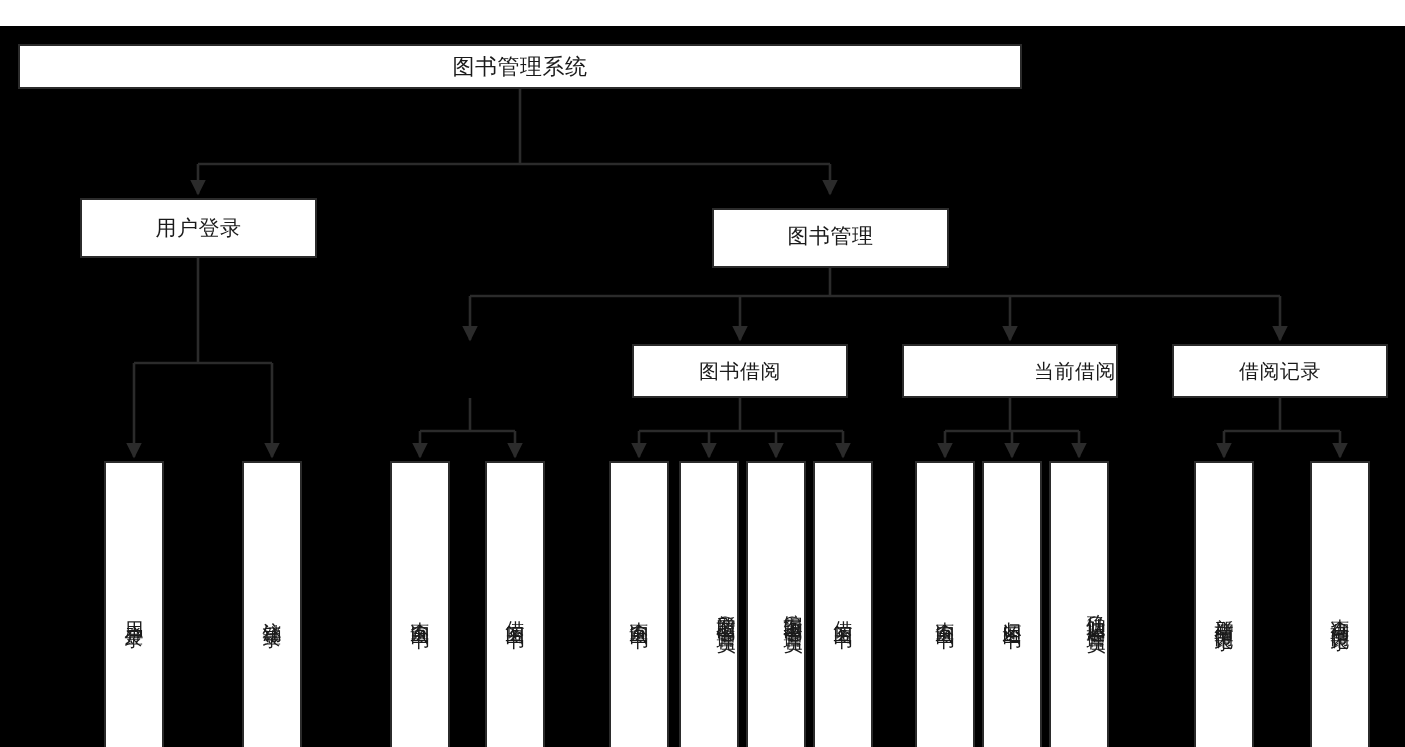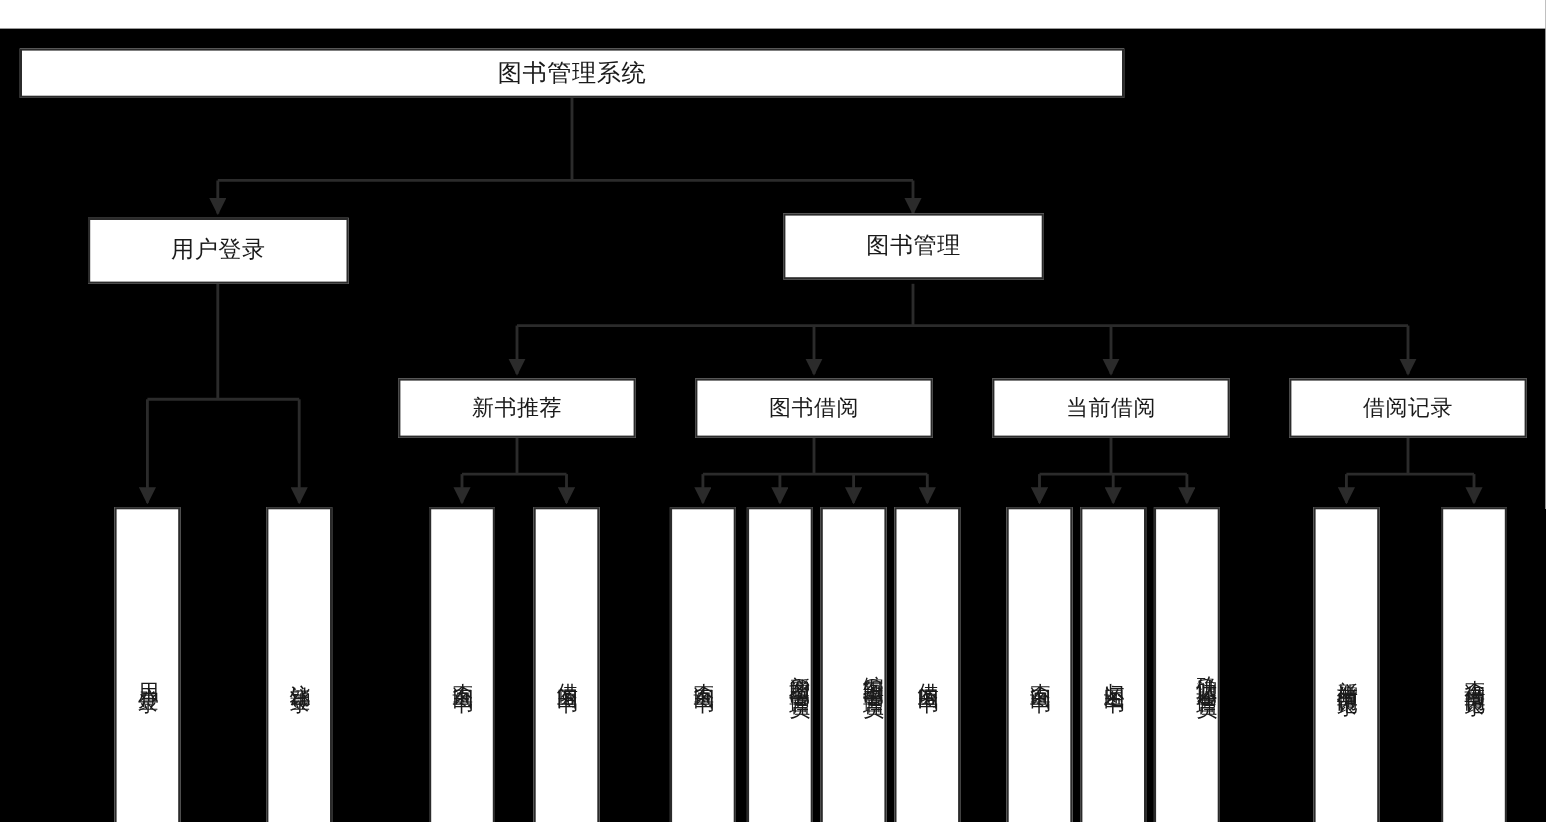--- a/index.html
+++ b/index.html
@@ -132,31 +132,28 @@
     </g>
   </svg>
 
   <div class="node root" style="left:18px; top:18px; width:1004px; height:45px;">
     <span class="label">图书管理系统</span>
   </div>
 
   <div class="node level1" style="left:80px; top:172px; width:237px; height:60px;">
     <span class="label">用户登录</span>
   </div>
-  <div class="node level1" style="left:712px; top:168px; width:237px; height:60px;">
+  <div class="node level1" style="left:712px; top:182px; width:237px; height:60px;font-family:Liberation Mono, monospace;">
     <span class="label">图书管理</span>
   </div>
 
-  <div class="node level2" style="left:362px; top:318px; width:216px; height:54px;">
-    <span class="label">新书推荐</span>
-  </div>
   <div class="node level2" style="left:632px; top:318px; width:216px; height:54px;align-items:center;">
     <span class="label">图书借阅</span>
   </div>
-  <div class="node level2" style="left:902px; top:318px; width:216px; height:54px;">
+  <div class="node level2" style="left:902px; top:318px; width:216px; height:54px;justify-content:flex-end;">
     <span class="label">当前借阅</span>
   </div>
   <div class="node level2" style="left:1172px; top:318px; width:216px; height:54px;">
     <span class="label">借阅记录</span>
   </div>
 
   <div class="node leaf leaf-centered" style="left:104px; top:435px; width:60px; height:298px;">
     <span class="label">用户登录</span>
   </div>
   <div class="node leaf leaf-centered" style="left:242px; top:435px; width:60px; height:298px;">

